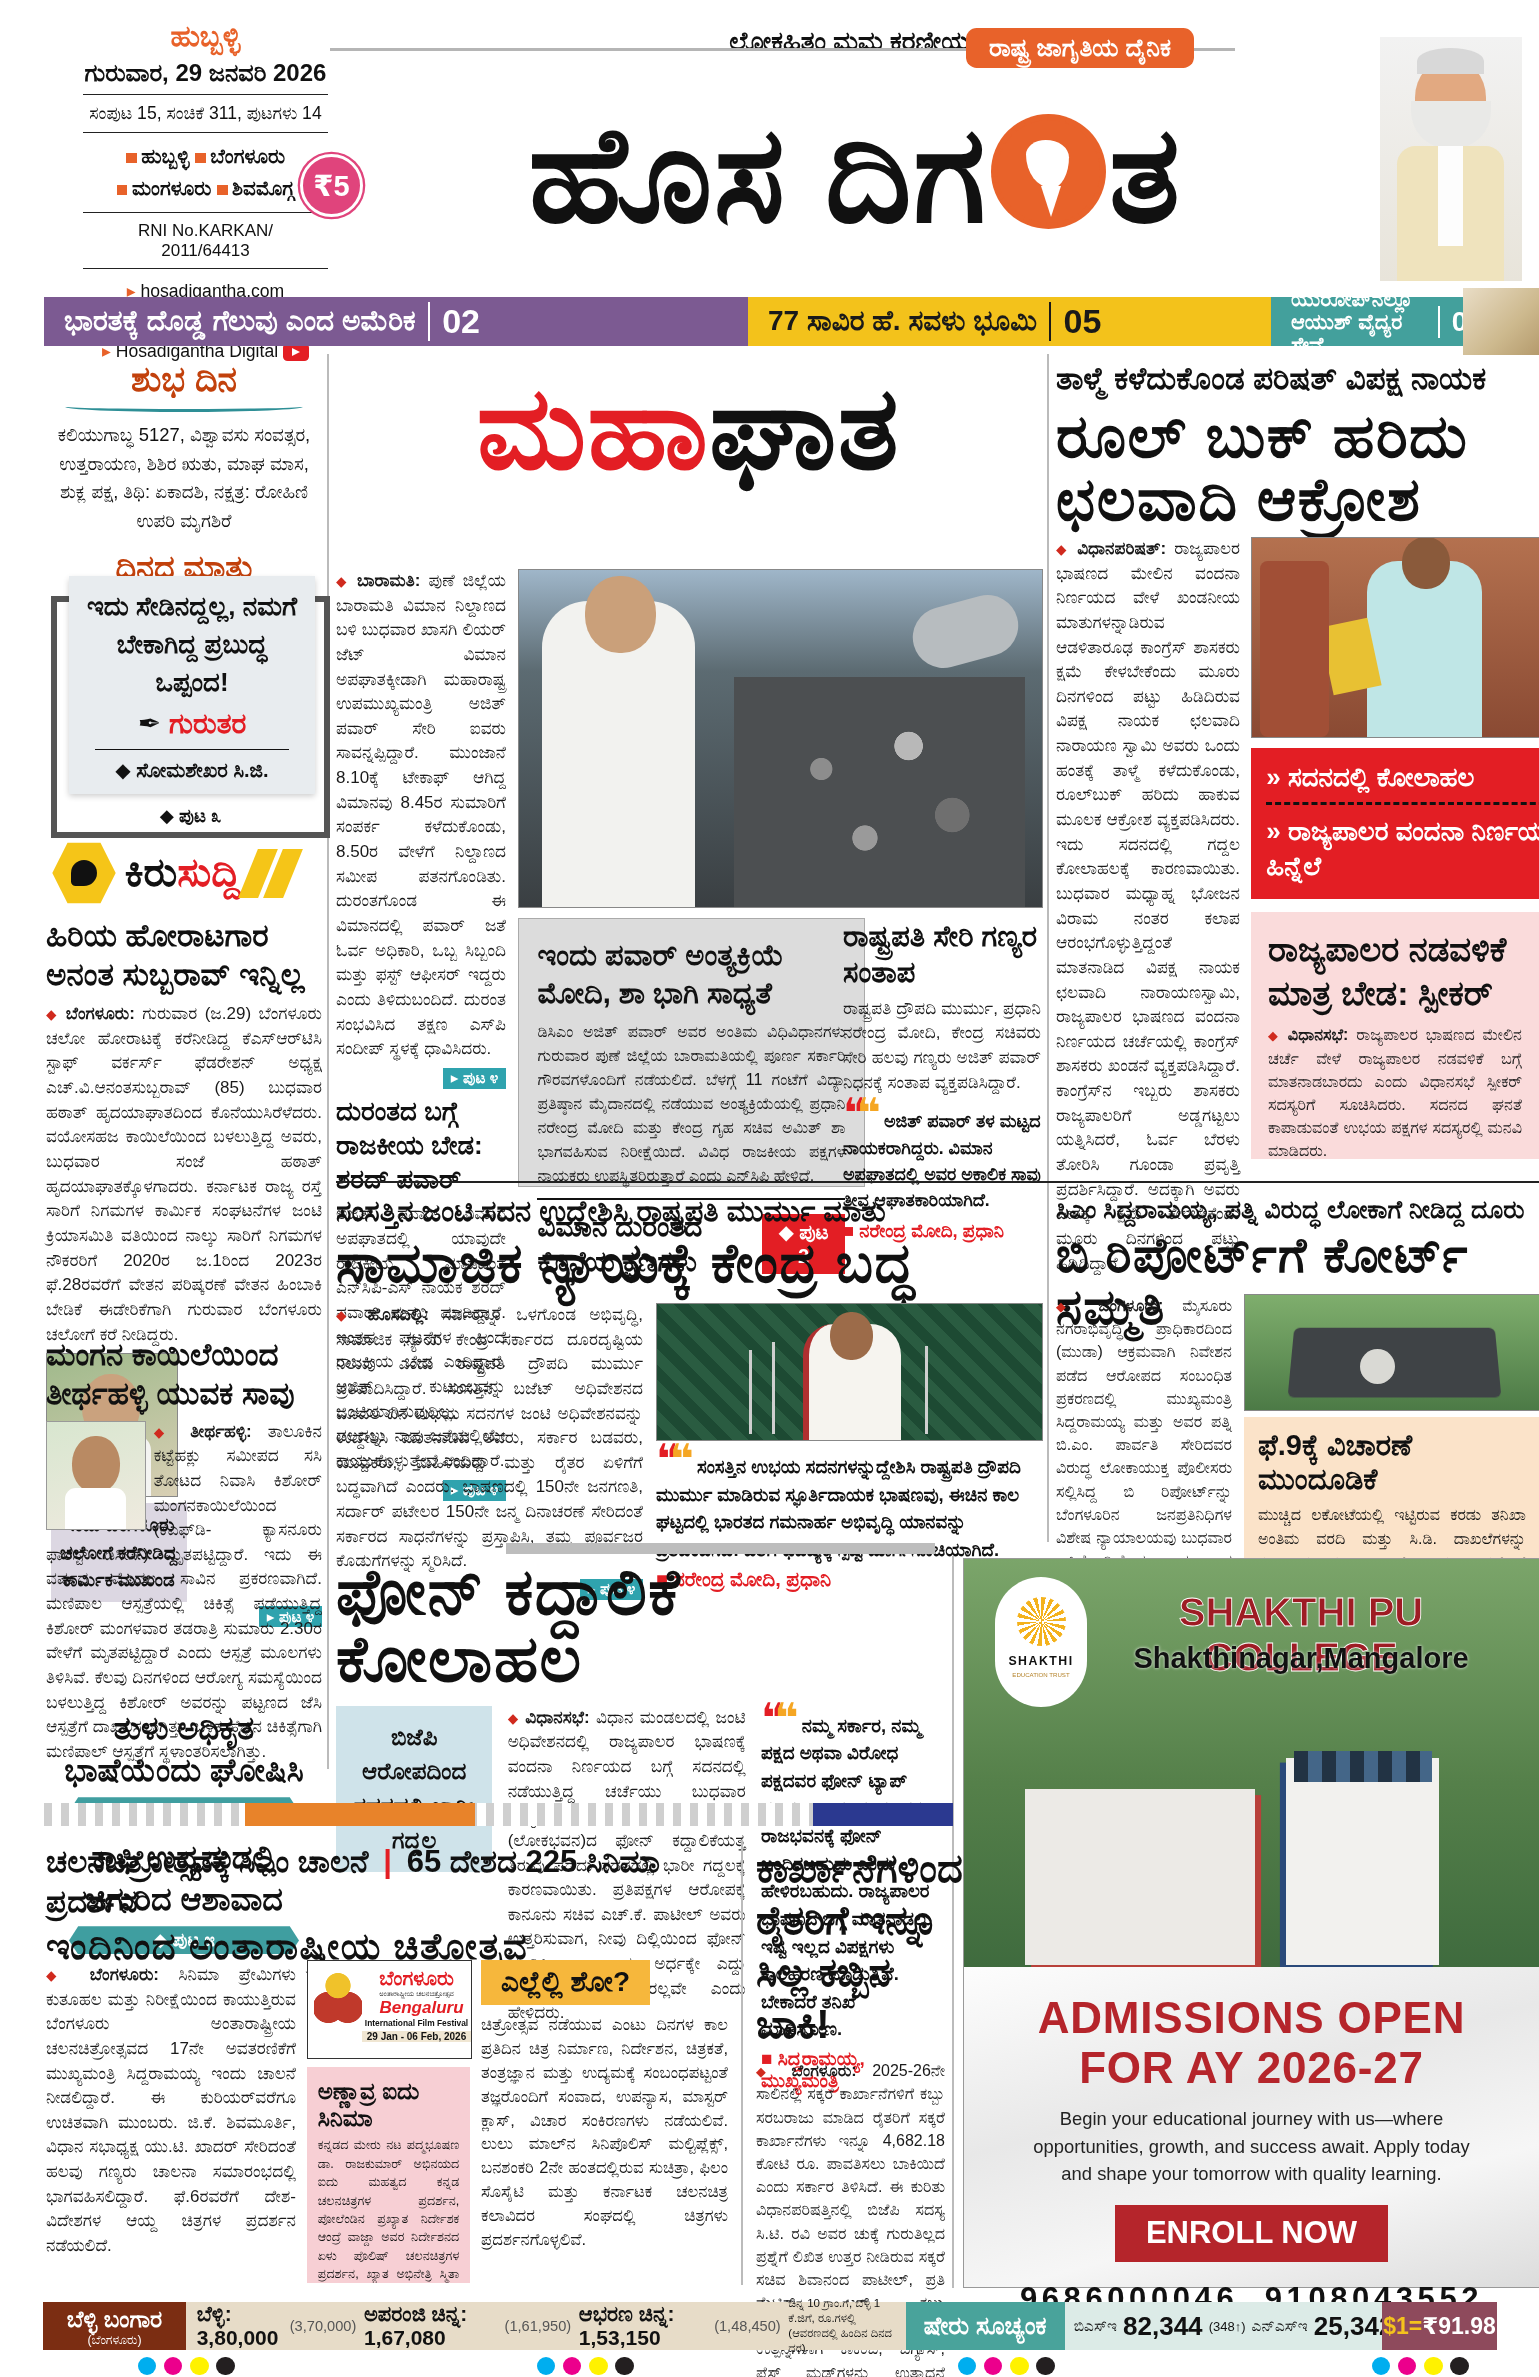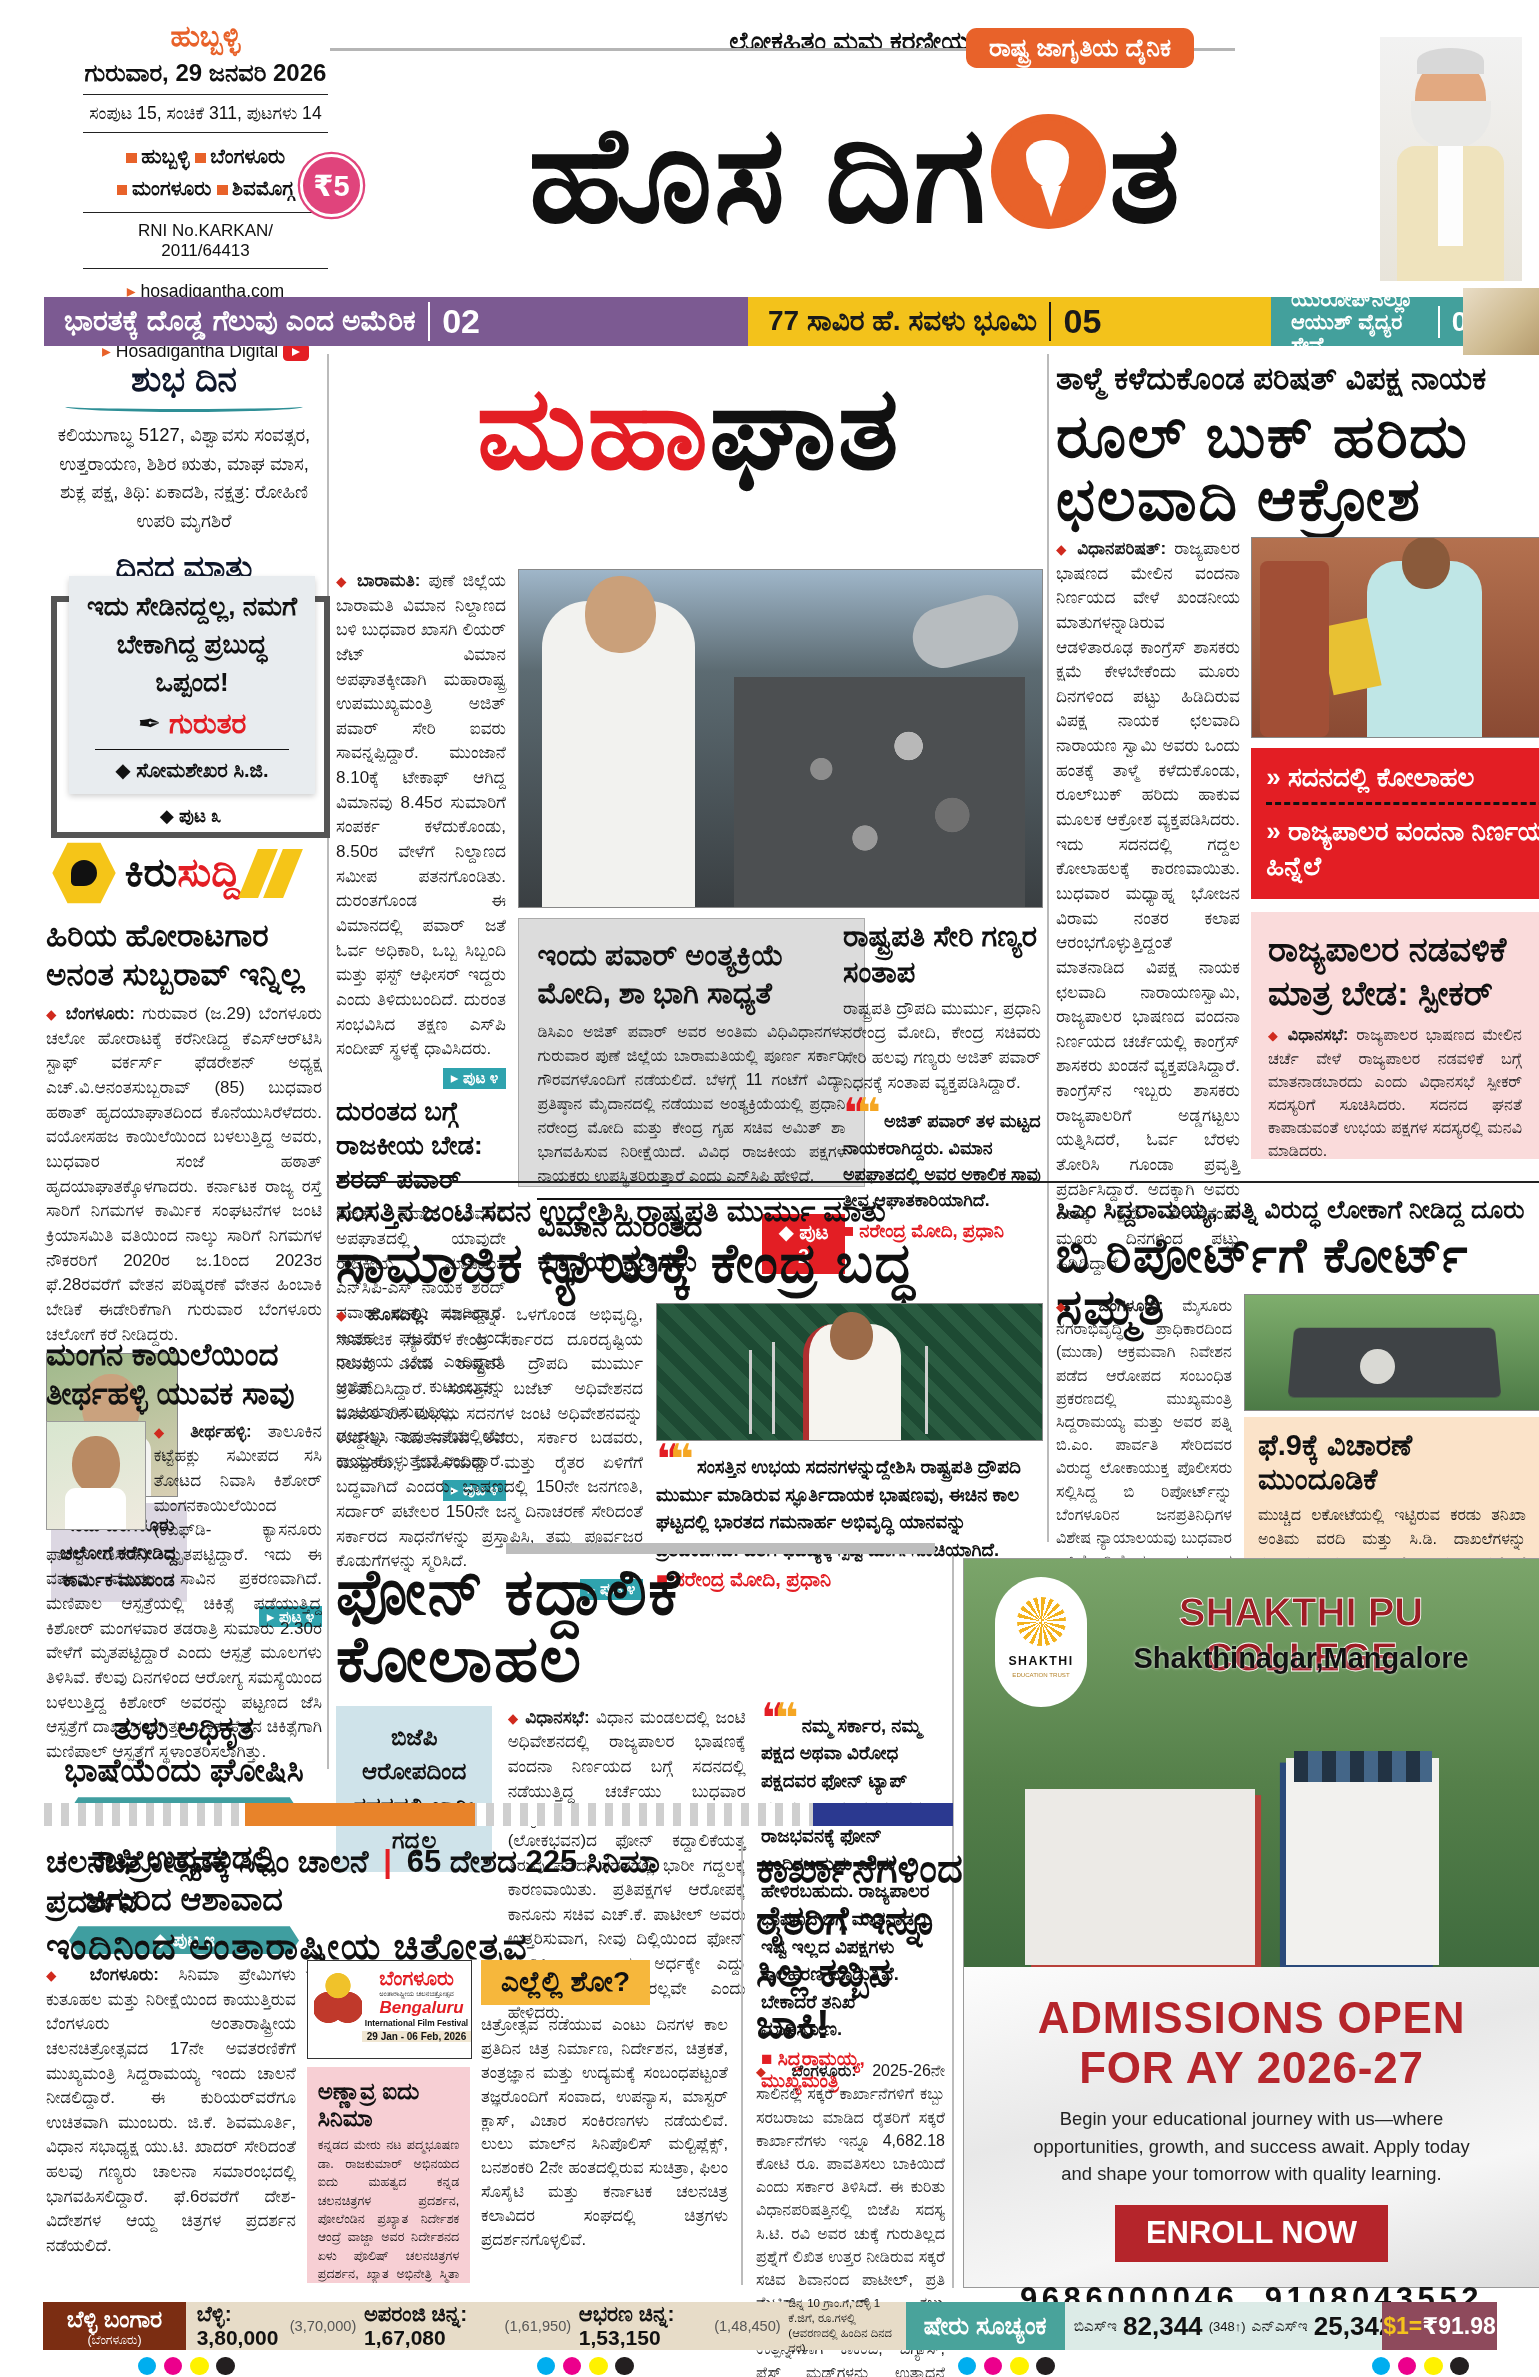--- a/index.html
+++ b/index.html
@@ -3,21 +3,21 @@
 <meta charset="utf-8">
 <style>
   html,body{margin:0;padding:0;background:#8a8a8a;}
   .page{position:relative;width:1539px;height:2377px;background:#ffffff;
         font-family:"Liberation Sans","DejaVu Sans",sans-serif;color:#111;overflow:hidden;}
   .abs{position:absolute;}
   .ctr{text-align:center;}
   .b{font-weight:bold;}
   .red{color:#e31e24;}
   .orange{color:#e8622a;}
-  .teal{color:#0f172a;}
+  .teal{color:#c2410c;}
   .white{color:#fff;}
   .bodytext{font-size:17px;line-height:1.45;text-align:justify;color:#1a1a1a;}
   .rule{border-top:1.5px solid #222;}
   .vr{position:absolute;width:1.5px;background:#bbb;}
   .hr{position:absolute;height:1.5px;background:#222;}
   .kicker{font-weight:bold;color:#111;line-height:1.3;}
   .dl::before{content:"◆ ";color:#d02a1e;font-size:0.8em;}
   .plink{display:inline-flex;align-items:center;gap:4.6px;background:#2fa3ae;color:#fff;
          font-weight:bold;font-size:15.3px;padding:1.5px 7.7px;cursor:pointer;}
   .plink::before{content:"▸";color:#fff;}

